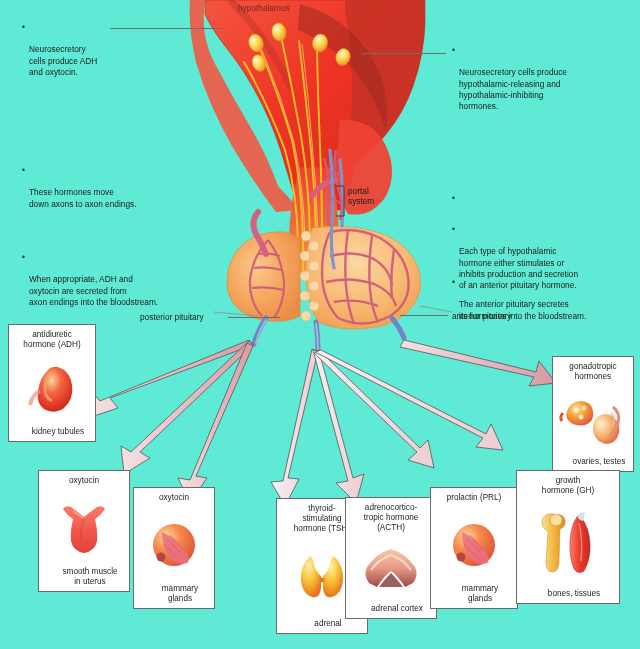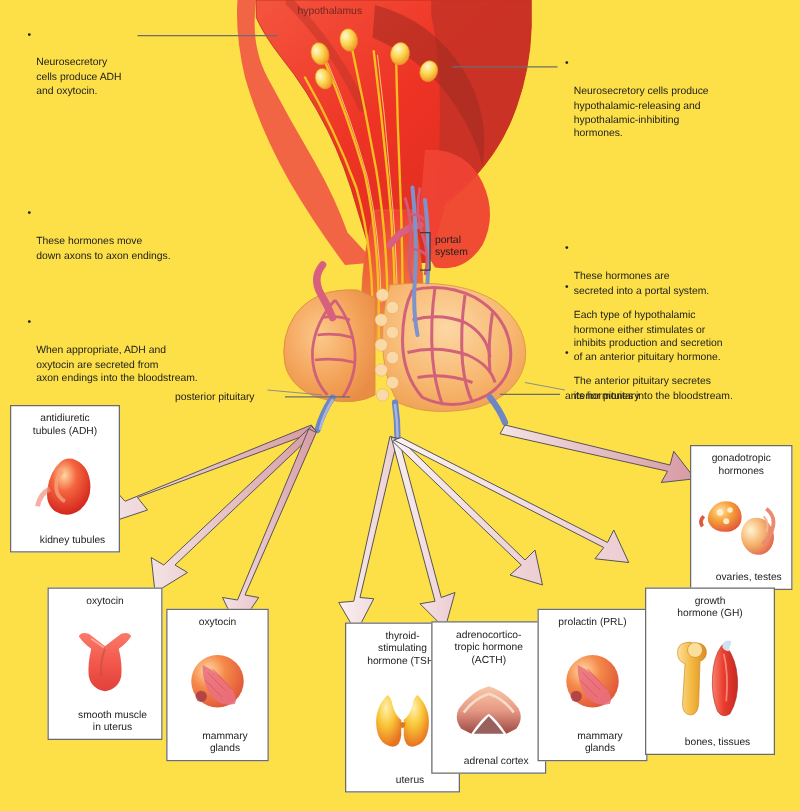--- a/index.html
+++ b/index.html
@@ -1,18 +1,18 @@
 <!DOCTYPE html>
 <html><head>
 <meta charset="utf-8">
 <style>
   html,body{margin:0;padding:0;background:#fff;}
   body{width:640px;height:649px;overflow:hidden;
        font-family:"Liberation Sans","DejaVu Sans",sans-serif;color:#1c1c1c;}
-  #stage{position:relative;width:640px;height:649px;background:#fde047;}
+  #stage{position:relative;width:640px;height:649px;background:#5eead4;}
 
   .note{position:absolute;font-size:8.3px;line-height:11.2px;color:#20201f;white-space:pre-line;}
   .note .bullet{position:absolute;left:0;top:0;}
   .note .txt{display:block;padding-left:7px;}
 
   .lbl{position:absolute;font-size:8.3px;line-height:10px;color:#20201f;white-space:pre-line;}
 
   .leader{position:absolute;background:#6d6d6d;height:1px;}
 
   
@@ -231,41 +231,39 @@
   <div class="note" style="left:452px;top:45px;width:180px;">
     <span class="bullet">•</span>
     <span class="txt">Neurosecretory cells produce
 hypothalamic-releasing and
 hypothalamic-inhibiting
 hormones.</span>
   </div>
 
   <div class="note" style="left:452px;top:193px;width:180px;">
     <span class="bullet">•</span>
-    <span class="txt">These hormones are
-secreted into a portal system.</span>
   </div>
 
   <div class="note" style="left:452px;top:224px;width:186px;">
     <span class="bullet">•</span>
     <span class="txt">Each type of hypothalamic
 hormone either stimulates or
 inhibits production and secretion
 of an anterior pituitary hormone.</span>
   </div>
 
   <div class="note" style="left:452px;top:277px;width:186px;">
     <span class="bullet">•</span>
     <span class="txt">The anterior pituitary secretes
 its hormones into the bloodstream.</span>
   </div>
 
   <div class="box" style="left:8px;top:324px;width:88px;height:118px;">
     <div class="cap">antidiuretic
-tubules (ADH)</div>
+hormone (ADH)</div>
     <div class="art">
       <svg width="56" height="56" viewBox="0 0 56 56">
         <defs>
             <radialGradient id="kid" cx="40%" cy="30%" r="70%">
           <stop offset="0%" stop-color="#ffd9a0"></stop>
               <stop offset="40%" stop-color="#f4663f"></stop>
           <stop offset="100%" stop-color="#d5261f"></stop>
             </radialGradient>
           </defs>
         <path d="M34,6 Q46,10 48,24 Q50,38 40,47 Q30,54 20,48 Q12,42 14,30
@@ -337,21 +335,21 @@
           <stop offset="100%" stop-color="#e8721f"></stop>
             </radialGradient>
           </defs>
         <path d="M16,4 Q6,14 7,28 Q8,42 18,45 Q26,47 27,36 L27,24
                  Q22,20 20,12 Q19,6 16,4 Z" fill="url(#thy)"></path>
         <path d="M40,4 Q50,14 49,28 Q48,42 38,45 Q30,47 29,36 L29,24
                  Q34,20 36,12 Q37,6 40,4 Z" fill="url(#thy)"></path>
         <path d="M27,26 Q28,32 29,26" stroke="#e07a22" stroke-width="3" fill="none"></path>
       </svg>
     </div>
-    <div class="foot">uterus</div>
+    <div class="foot">adrenal</div>
   </div>
 
   <div class="box" style="left:345px;top:497px;width:92px;height:122px;">
     <div class="cap">adrenocortico-
 tropic hormone
 (ACTH)</div>
     <div class="art">
       <svg width="60" height="48" viewBox="0 0 60 48">
         <defs>
             <linearGradient id="adr" x1="0" y1="0" x2="0" y2="1">

